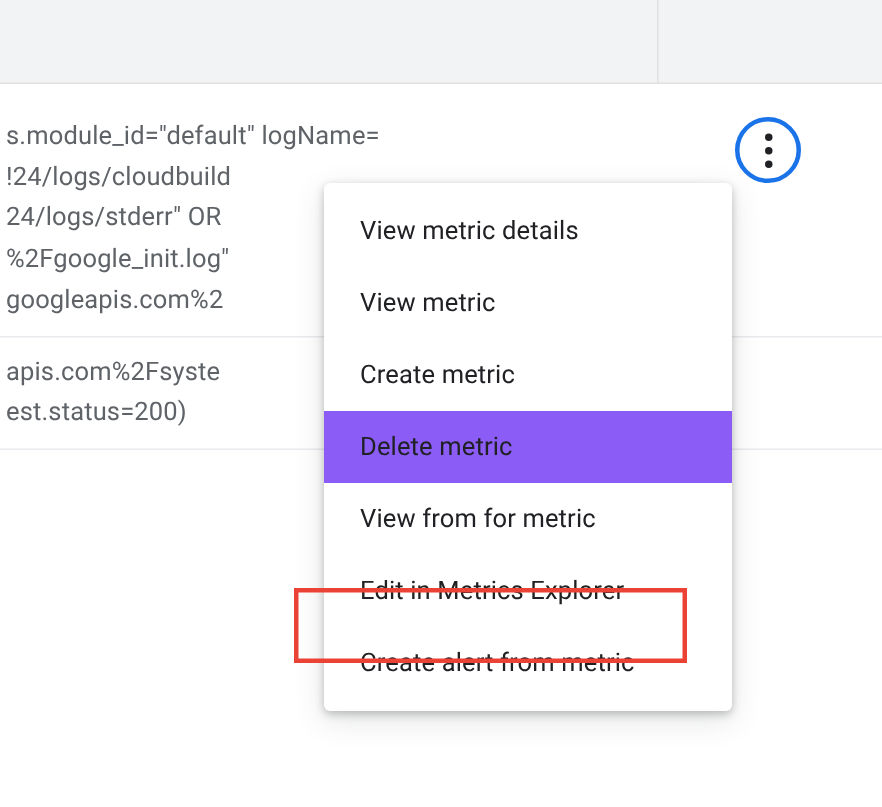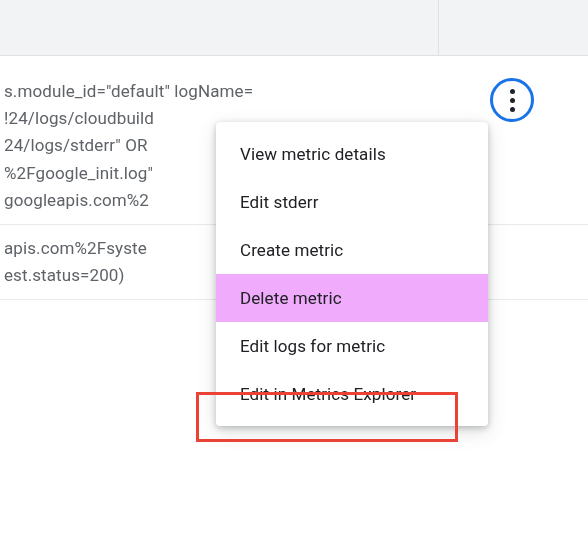--- a/index.html
+++ b/index.html
@@ -86,21 +86,21 @@
       margin-left: 24px;
     }
     .dropdown-item {
       padding: 14px 24px;
       font-size: 17px;
       color: #202124;
       cursor: pointer;
       letter-spacing: 0.1px;
     }
     .dropdown-item.hovered {
-      background: #f0abfc;
+      background: #8b5cf6;
     }
     .highlight-box {
       position: absolute;
       border: 3px solid #ea4335;
       pointer-events: none;
       z-index: 20;
     }
   </style>
 </head>
 <body>
@@ -128,20 +128,21 @@
   <div class="kebab-dots">
     <span></span>
       <span></span>
       <span></span>
   </div>
 </button>
 <div class="kebab-ring"></div>
 
 <div class="dropdown">
   <div class="dropdown-item">View metric details</div>
-  <div class="dropdown-item">Edit stderr</div>
+  <div class="dropdown-item">View metric</div>
   <div class="dropdown-item">Create metric</div>
   <div class="dropdown-item hovered">Delete metric</div>
-  <div class="dropdown-item">Edit logs for metric</div>
+  <div class="dropdown-item">View from for metric</div>
   <div class="dropdown-item">Edit in Metrics Explorer</div>
+  <div class="dropdown-item">Create alert from metric</div>
 </div>
 
 <div class="highlight-box" style="top:392px;left:196px;width:262px;height:50px;"></div>
 
 </body></html>

